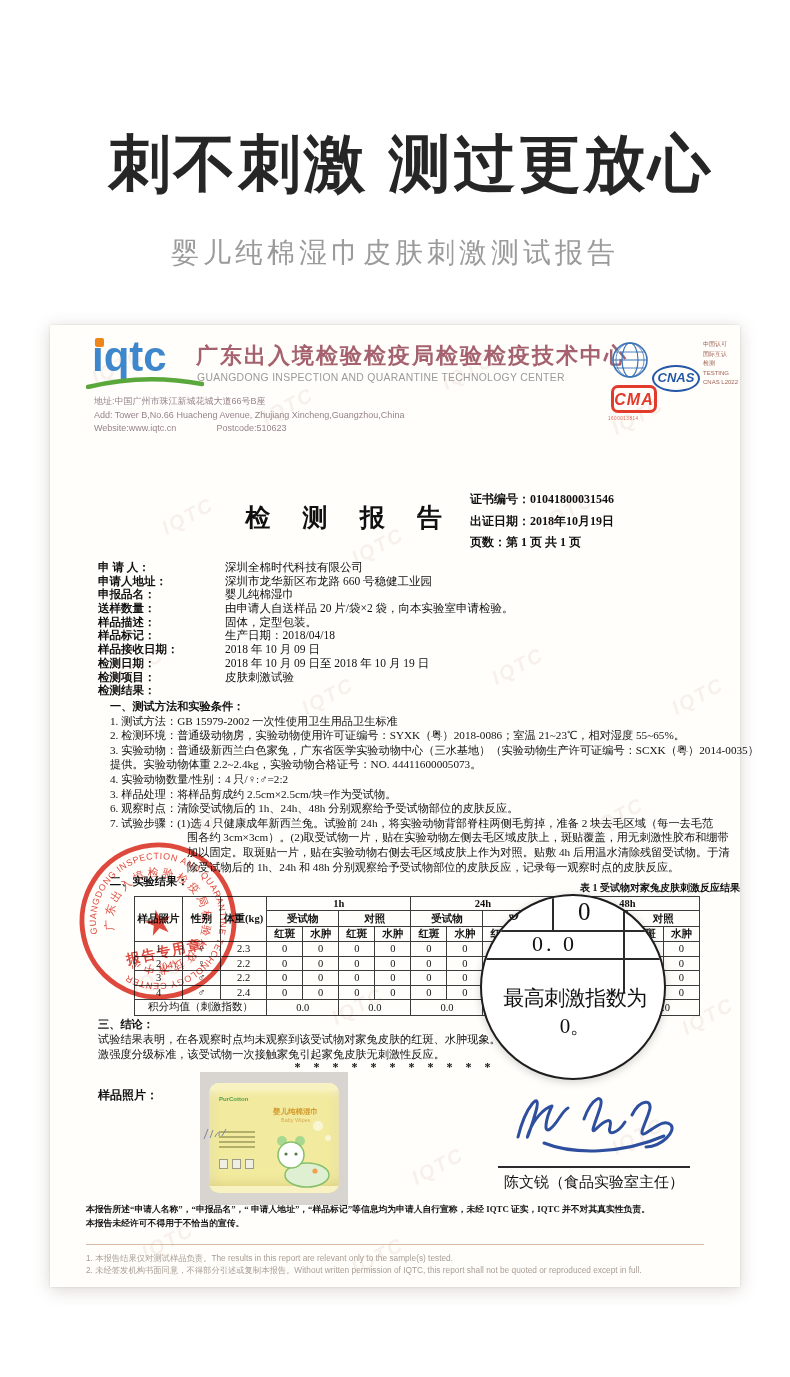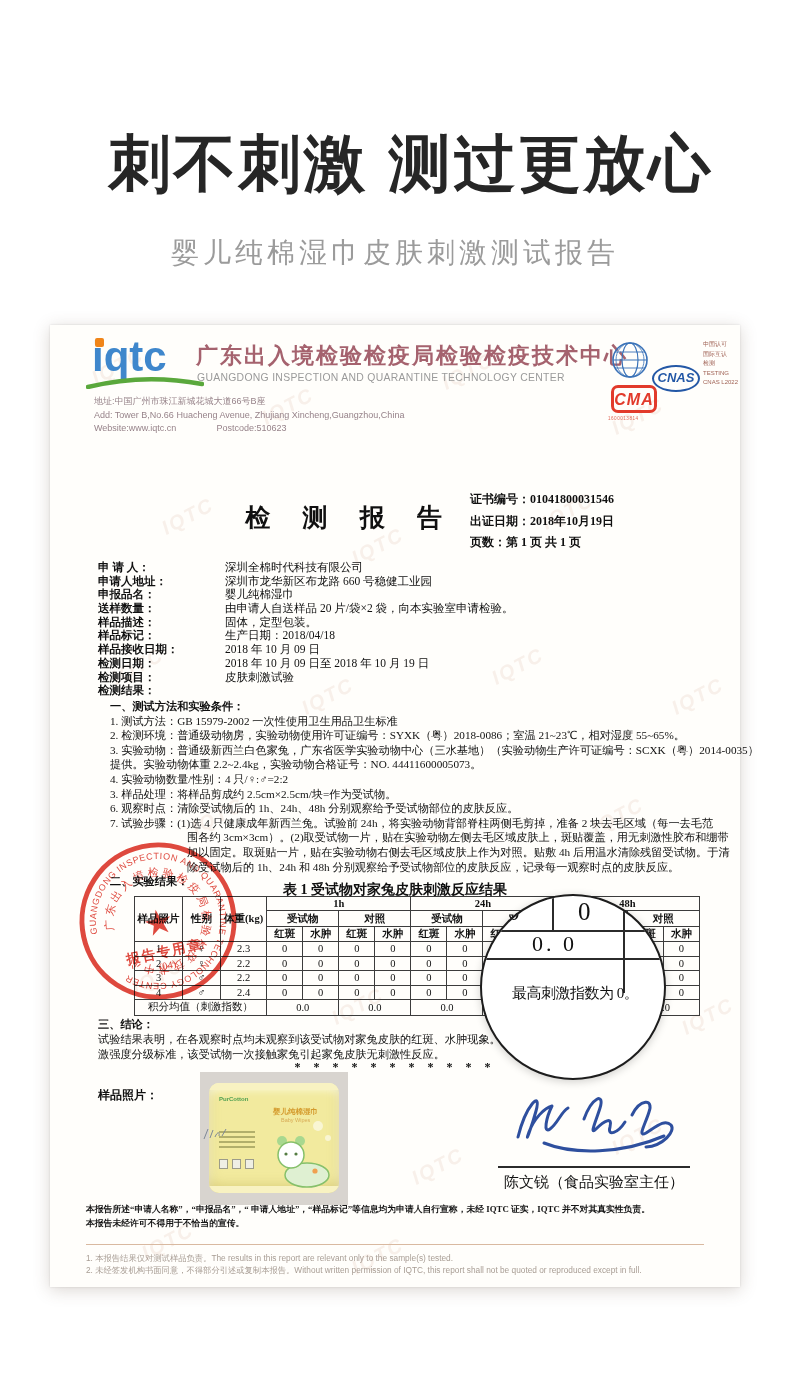--- a/index.html
+++ b/index.html
@@ -54,21 +54,21 @@
   .irow { height:13.7px; line-height:13.7px; white-space:nowrap; }
   .ilab { display:inline-block; width:127px; font-weight:bold; }
 
   
   .methods { left:48px; top:374px; width:612px; font-size:11.2px; line-height:14.6px; color:#101010; z-index:2;margin-left:12px; }
   .methods .hd { font-weight:bold; }
   .ml { white-space:nowrap; }
   .ml.ind { padding-left:77px; }
 
   
-  .tbl-title { left:0; top:556px; width:690px; text-align:center; font-size:14px; font-weight:bold; color:#101010; z-index:2; }
+  .tbl-title { left:0; top:556px; width:690px; text-align:right; font-size:10px; font-weight:bold; color:#101010; z-index:2; }
   table.rt { left:84px; top:571px; width:566px; border-collapse:collapse; font-size:10.5px; color:#101010;
     table-layout:fixed; z-index:2; }
   table.rt th, table.rt td { border:1px solid #3c3c3c; text-align:center; padding:0; overflow:hidden; }
   table.rt th { font-weight:600; line-height:1.1; }
   tr.r1 { height:14px; } tr.r2 { height:16px; } tr.r3 { height:15px; }
   tr.rd { height:14.5px; } tr.rm { height:15.5px; }
 
   
   .concl { left:48px; top:692px; width:612px; font-size:11.2px; line-height:15px; color:#101010; z-index:2; }
   .concl .hd { font-weight:bold; }
@@ -112,21 +112,21 @@
     border:2.5px solid #1d1d1d; overflow:hidden; z-index:7; box-shadow:0 2px 8px rgba(0,0,0,.18); }
   .mag div { position:absolute; }
   .mag .v1 { left:70px; top:0; width:2px; height:35px; background:#2b2b2b; }
   .mag .v2 { left:141px; top:0; width:2px; height:63px; background:#2b2b2b; }
   .mag .v3 { left:141px; top:63px; width:2px; height:34px; background:#2b2b2b; }
   .mag .h1 { left:0; top:34px; width:186px; height:2px; background:#2b2b2b; }
   .mag .h2 { left:0; top:62px; width:186px; height:2px; background:#2b2b2b; }
   .mag .n1 { left:26px; top:4px; font-size:23px; color:#101010; }
   .mag .n2 { left:96px; top:2px; font-size:25px; color:#101010; }
   .mag .mn { left:50px; top:35px; font-size:22px; letter-spacing:3px; color:#101010; }
-  .mag .cap { left:8px; top:88px; width:170px; text-align:center; font-size:15px;
+  .mag .cap { left:8px; top:88px; width:170px; text-align:center; font-size:21px;
     letter-spacing:-0.5px; color:#101010; }
 </style>
 </head>
 <body>
 
 <div class="page">
 
   <h1 class="hero-title">刺不刺激 测过更放心</h1>
   <div class="hero-sub">婴儿纯棉湿巾皮肤刺激测试报告</div>
 

